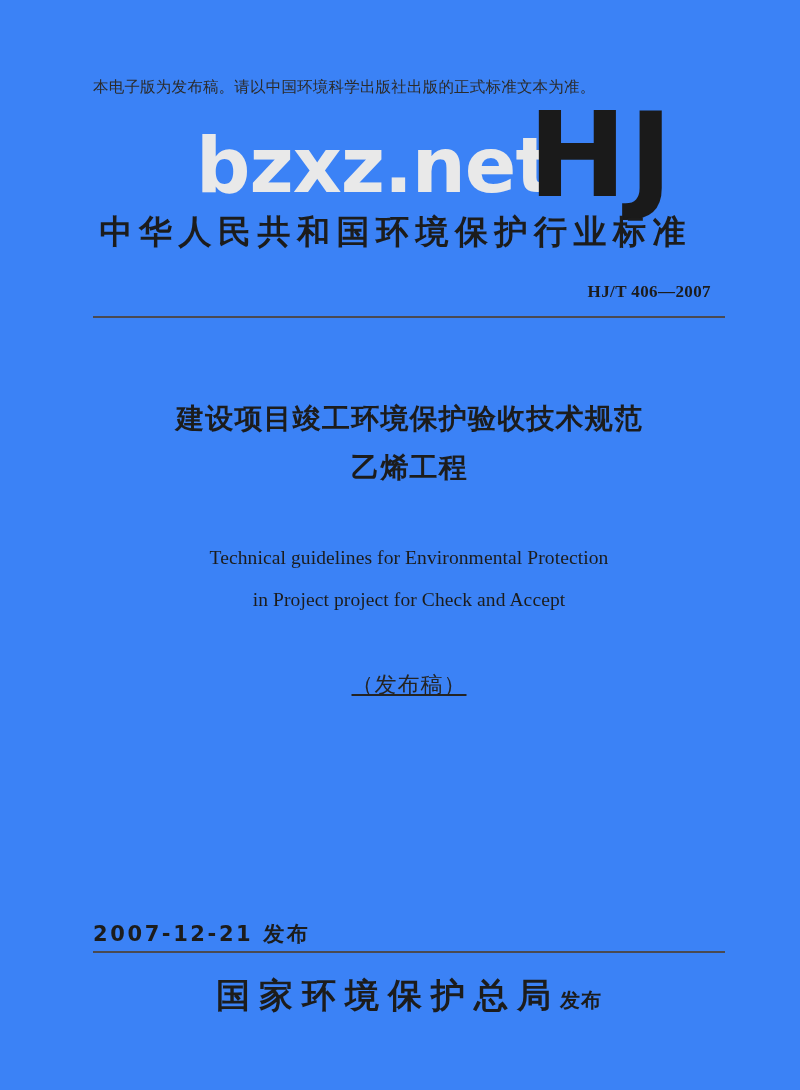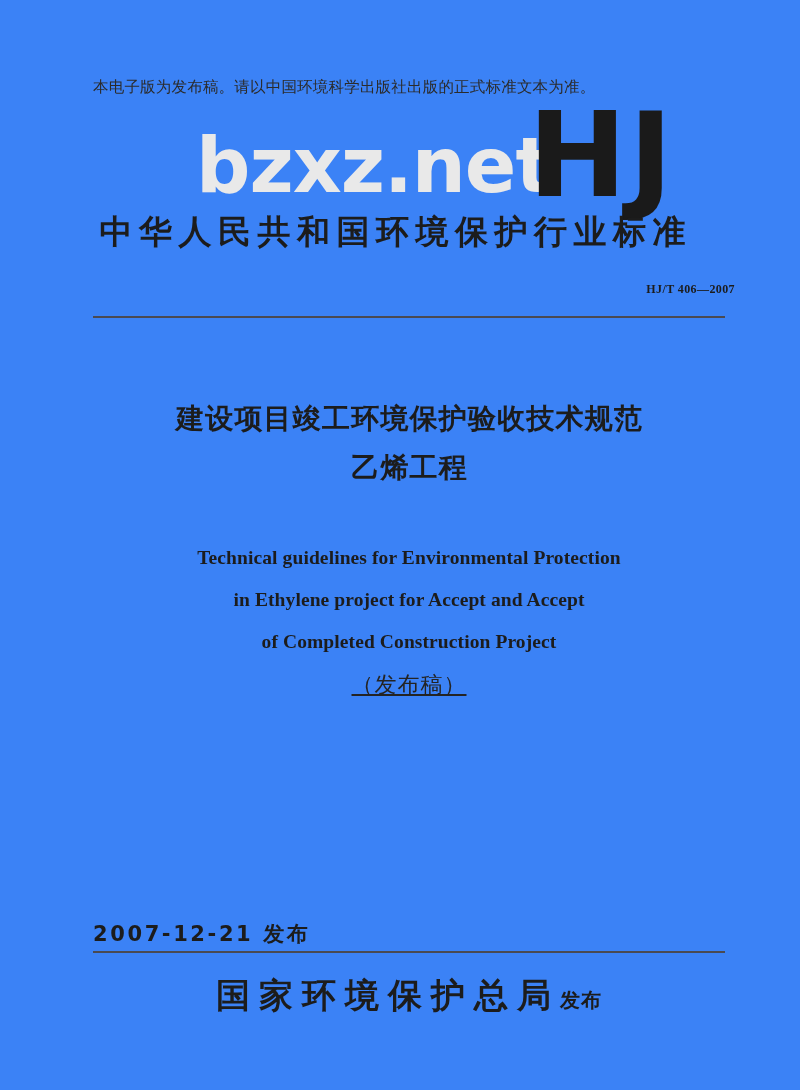--- a/index.html
+++ b/index.html
@@ -75,26 +75,26 @@
     letter-spacing: 6.5px;
     text-indent: 6.5px;
     color: #1c1c1c;
     line-height: 1.2;
     white-space: nowrap;
   }
 
   
   .std-number {
     position: absolute;
-    left: 103px;
+    left: 79px;
     top: 282px;
     width: 632px;
     text-align: right;
     font-family: "Liberation Serif", "DejaVu Serif", serif;
-    font-size: 12px;
+    font-size: 17px;
     font-weight: 700;
     color: #1c1c1c;
     letter-spacing: 0.4px;
     white-space: nowrap;
   }
 
   
   .rule {
     position: absolute;
     left: 93px;
@@ -130,21 +130,21 @@
   }
 
   
   .subtitle-en {
     position: absolute;
     left: 93px;
     width: 632px;
     text-align: center;
     font-family: "Liberation Serif", "DejaVu Serif", serif;
     font-size: 19.5px;
-    font-weight: 700;
+    font-weight: 400;
     color: #1c1c1c;
     letter-spacing: 0.1px;
     white-space: nowrap;
   }
   .subtitle-en-1 { top: 547px; }
   .subtitle-en-2 { top: 589px; }
   .subtitle-en-3 { top: 631px; }
 
   
   .draft-mark {
@@ -221,23 +221,22 @@
   <div class="std-number">HJ/T 406—2007</div>
 
   <div class="rule rule-top"></div>
 
   <div class="title-cn title-cn-line2">乙烯工程</div>
 
   <div class="title-cn title-cn-line1">建设项目竣工环境保护验收技术规范</div>
 
   <div class="subtitle-en subtitle-en-1">Technical guidelines for Environmental Protection</div>
 
-  <div class="subtitle-en subtitle-en-2">in Ethylene project for Accept and Accept</div>
-
-  <div class="subtitle-en subtitle-en-3">of Completed Construction Project</div>
+  <div class="subtitle-en subtitle-en-2">in Project project for Check and Accept</div>
+
 
   <div class="draft-mark">（发布稿）</div>
 
   <div class="dates">
     <span class="date-cell">2007-12-21 发布</span>
   </div>
 
   <div class="rule rule-bottom"></div>
 
   <div class="issuer">

